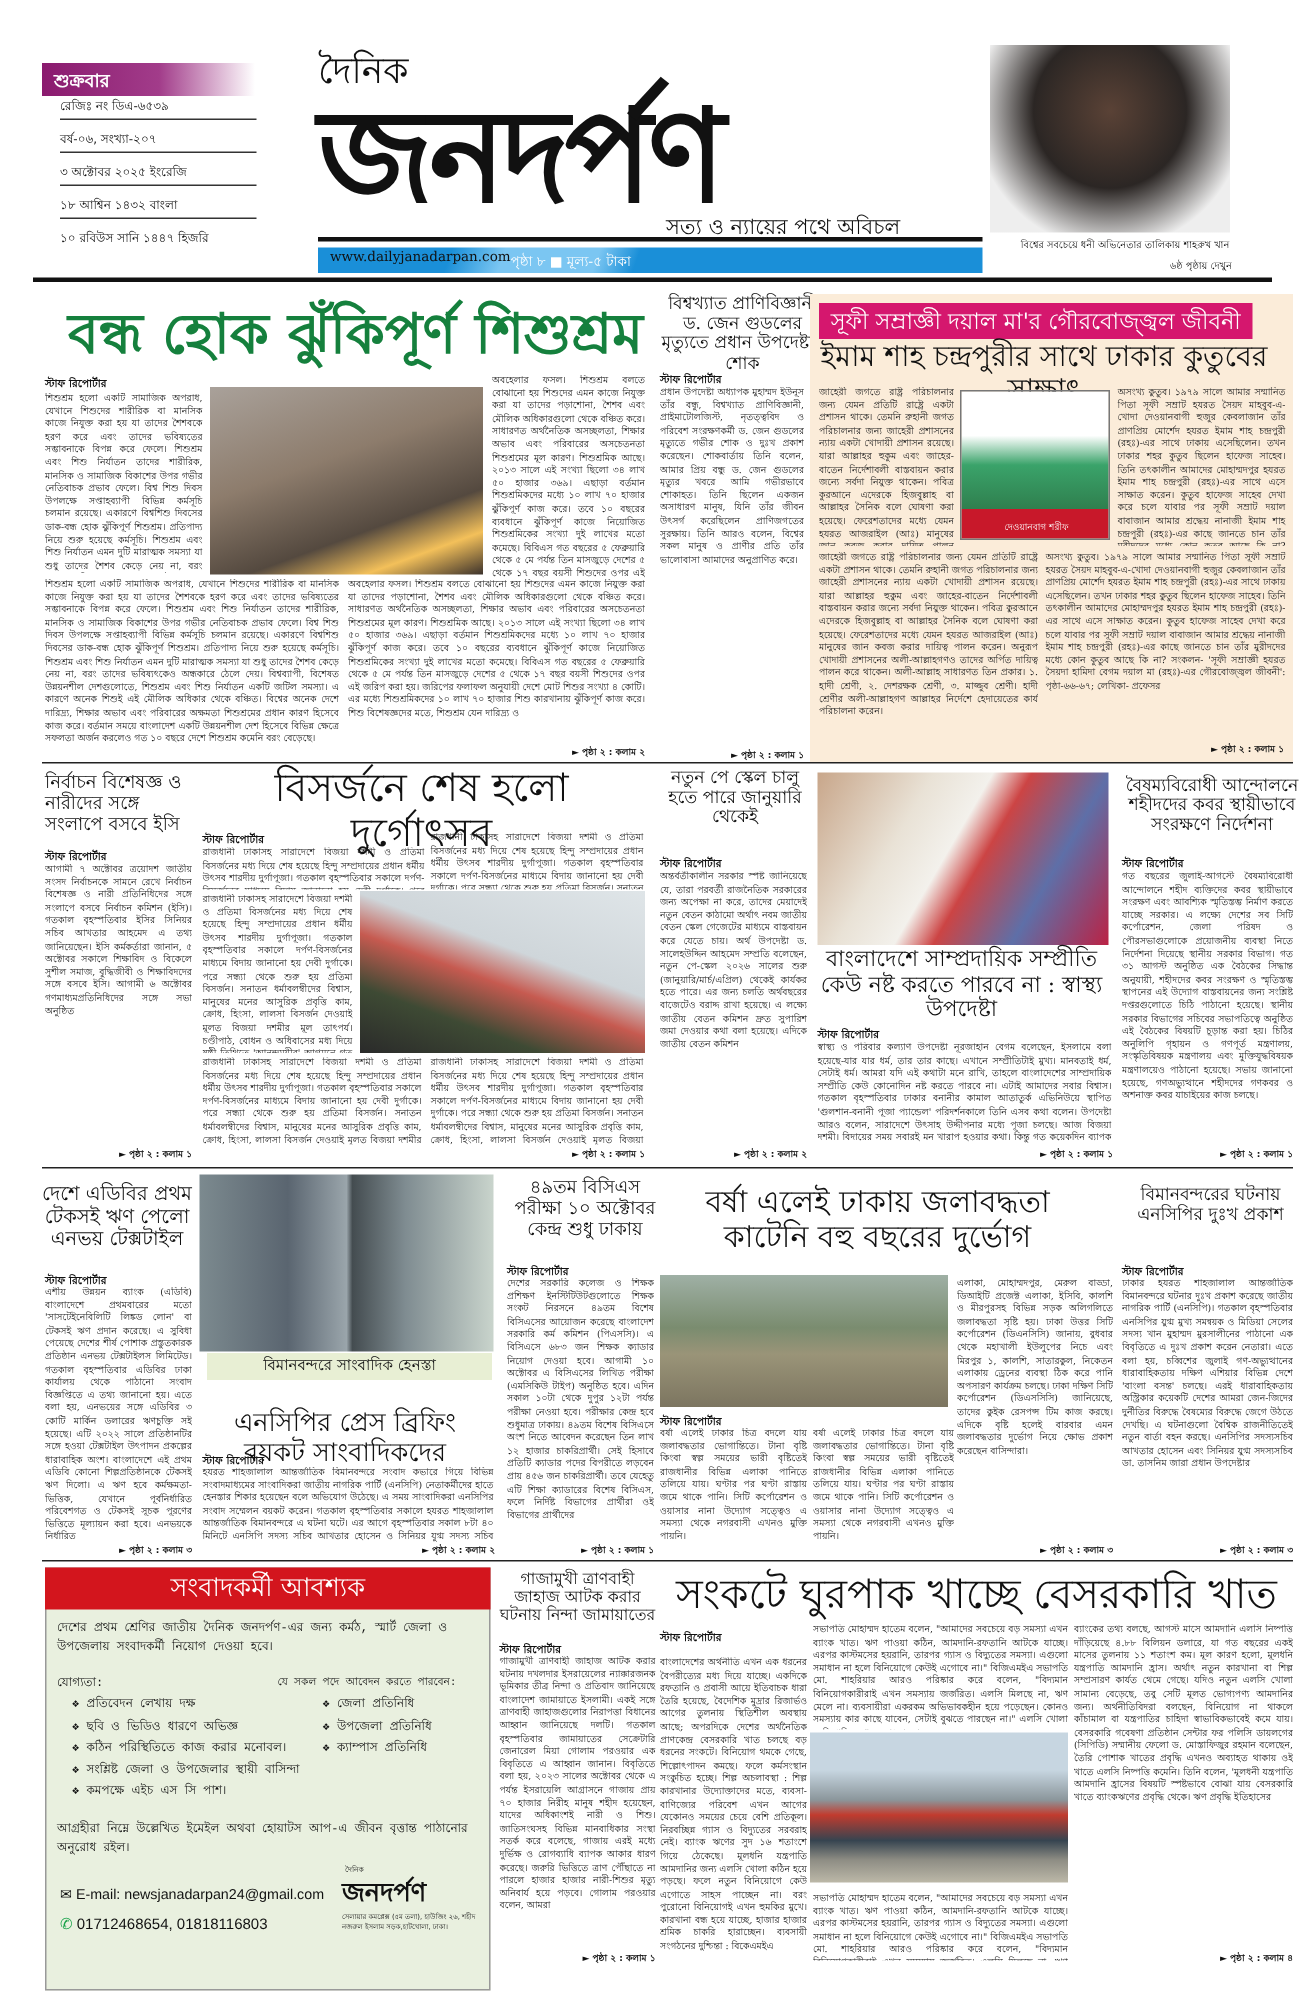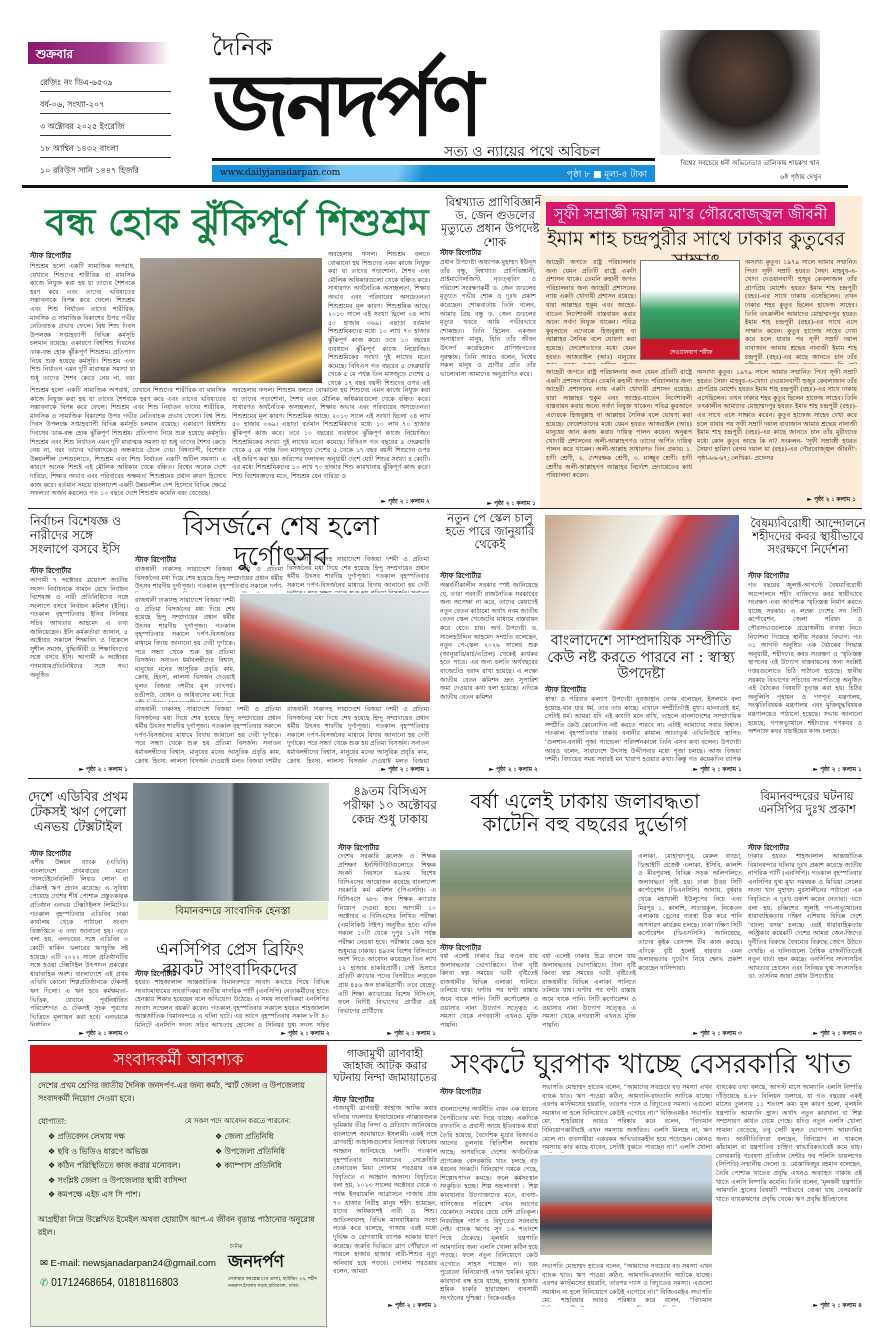--- a/index.html
+++ b/index.html
@@ -8,26 +8,26 @@
 .abs{position:absolute;}
 .body-text{font-size:6.2px;line-height:8.6px;text-align:justify;color:#222;overflow:hidden;font-family:"DejaVu Serif",serif;}
 .byline{font-size:7px;font-weight:bold;color:#111;margin:2px 0 3px;}
 .cont{font-size:6px;font-weight:bold;text-align:right;}
 .hl{font-family:"DejaVu Serif",serif;color:#111;text-align:center;line-height:1.15;}
 .rule{background:#222;}
 .photo{overflow:hidden;}
 
 
 #dayband{left:28px;top:42px;width:142px;height:22px;background:linear-gradient(90deg,#8a1a6e 0%,#a23c8a 55%,#fff 100%);color:#fff;font-weight:bold;font-size:12px;padding:3px 8px;}
-.metarow{left:40px;width:131px;height:28px;font-size:8px;padding-top:12px;border-bottom:1.5px solid #333;}
+.metarow{left:40px;width:131px;height:16px;font-size:8px;padding-top:0;border-bottom:1.5px solid #333;}
 #logo-small{left:212px;top:28px;font-size:24px;font-family:"DejaVu Serif",serif;}
 #logo-big{left:212px;top:55px;font-size:86px;font-weight:900;letter-spacing:-3px;font-family:"DejaVu Serif",serif;line-height:100px;}
 #slogan{left:415px;top:140px;font-size:14px;font-family:"DejaVu Serif",serif;margin-left:29px;}
 #headrule{left:212px;top:158px;width:443px;height:3px;background:#111;}
-#urlbar{left:212px;top:165px;width:443px;height:17px;background:linear-gradient(110deg,#1a8fd8 0%,#1a8fd8 20%,#7bc6f2 28%,#7bc6f2 42%,#1a8fd8 48%,#1a8fd8 100%);color:#fff;font-size:9px;padding:2px 8px;display:flex;justify-content:space-between;}
+#urlbar{left:212px;top:165px;width:443px;height:17px;background:linear-gradient(110deg,#1a8fd8 0%,#1a8fd8 20%,#7bc6f2 28%,#7bc6f2 42%,#1a8fd8 48%,#1a8fd8 100%);color:#fff;font-size:9px;padding:2px 8px;display:flex;justify-content:flex-start;}
 #urlbar .url{font-family:"DejaVu Serif",serif;color:#111;}
 #topfull{left:22px;top:185px;width:826px;height:3px;background:#111;}
 #srk{left:660px;top:30px;width:160px;height:125px;background:radial-gradient(ellipse at 50% 35%,#5a4236 0%,#2b2624 45%,#eee 80%);}
 #srkcap{left:650px;top:158px;width:200px;font-size:6.5px;text-align:center;}
 #srkpg{left:780px;top:172px;font-size:6.5px;}
 
 
 #lead-hl{left:36px;top:200px;width:402px;font-size:37px;color:#15803d;font-weight:bold;font-family:"DejaVu Serif",serif;text-align:center;line-height:44px;}
 #lead-photo{left:140px;top:258px;width:182px;height:125px;background:linear-gradient(160deg,#a9a19a 0%,#8d7c6c 40%,#54493f 70%,#f3c05a 85%,#3c322c 100%);}
 #bisw-hl{left:440px;top:196px;width:110px;font-size:11.5px;}
@@ -52,21 +52,21 @@
 #ncp-band{left:138px;top:902px;width:190px;height:18px;background:#e8efd4;font-size:10px;text-align:center;line-height:18px;}
 #ncp-hl{left:135px;top:922px;width:190px;font-size:17px;margin-top:18px;}
 #bcs-hl{left:340px;top:785px;width:100px;font-size:12px;}
 #water-hl{left:440px;top:790px;width:290px;font-size:20px;}
 #water-photo{left:440px;top:850px;width:192px;height:88px;background:linear-gradient(180deg,#9fb0a5 0%,#7a8c6f 40%,#9a9478 60%,#7c7560 100%);}
 #airp-hl{left:748px;top:790px;width:118px;font-size:11.5px;}
 
 
 #ad-box{left:30px;top:1045px;width:297px;height:282px;background:#e9f0df;border:1px solid #999;}
 #ad-band{left:30px;top:1045px;width:297px;height:28px;background:#d3151d;color:#fff;font-size:17px;text-align:center;line-height:28px;font-family:"DejaVu Serif",serif;}
-.ad-text{font-size:8px;font-family:Liberation Sans, sans-serif;}
+.ad-text{font-size:8px;font-family:Liberation Mono, monospace;}
 #gaza-hl{left:332px;top:1047px;width:106px;font-size:10.5px;}
 #sonk-hl{left:440px;top:1048px;width:422px;font-size:27px;}
 #ship-photo{left:540px;top:1155px;width:172px;height:100px;background:linear-gradient(180deg,#c7d6e1 0%,#c7d6e1 25%,#8b969b 45%,#c23b2e 55%,#364450 72%,#8e8d84 85%,#bcb8a8 100%);}
 </style>
 </head>
 <body>
 
 <div class="abs" id="dayband">শুক্রবার</div>
 <div class="abs metarow" style="top:64px">রেজিঃ নং ডিএ-৬৫৩৯</div>
 <div class="abs metarow" style="top:86px">বর্ষ-০৬, সংখ্যা-২০৭</div>

